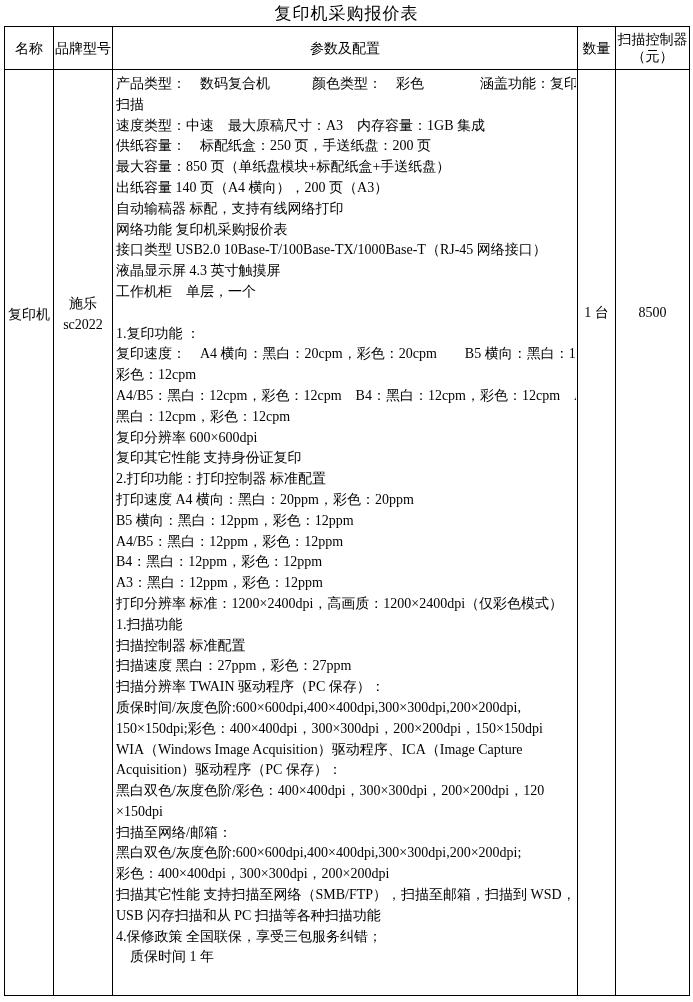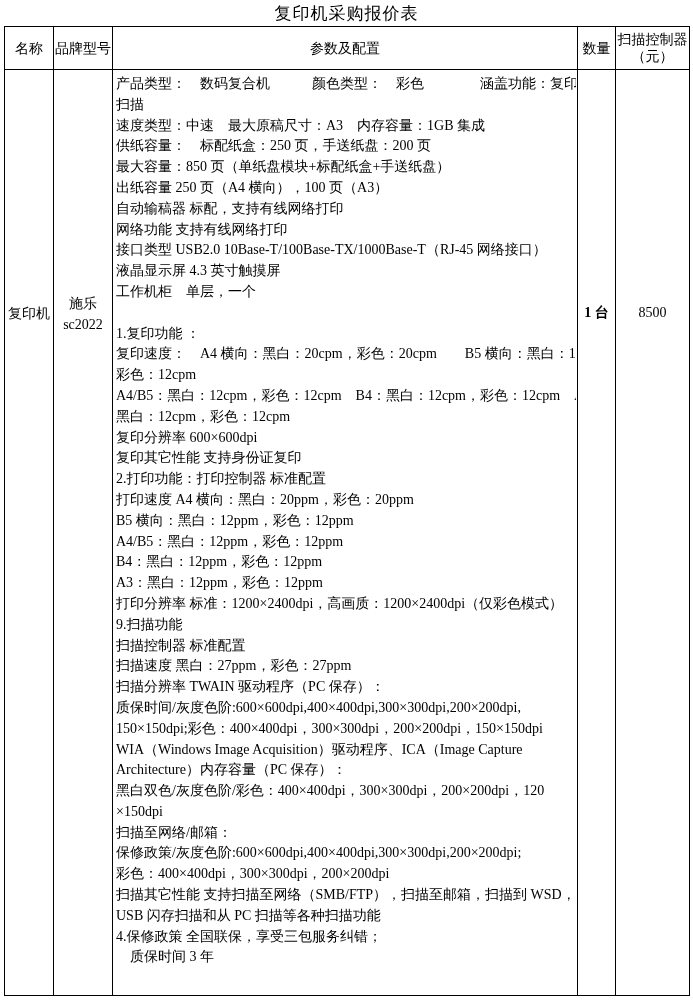--- a/index.html
+++ b/index.html
@@ -37,23 +37,23 @@
     line-height: 17px;
   }
   .pre-line { white-space: pre-line; }
   .quote-table tbody td {
     height: 926px;
     vertical-align: top;
     text-align: left;
   }
   .cell-center { text-align: center; }
   .vpad { width: 100%; text-align: center; line-height: 21px; }
-  .vpad-name  { padding-top: 234px; font-family: Liberation Mono, monospace; }
+  .vpad-name  { padding-top: 234px; }
   .vpad-brand { padding-top: 223px; }
-  .vpad-qty   { padding-top: 232px; font-weight: bold; }
+  .vpad-qty   { padding-top: 232px; }
   .vpad-price { padding-top: 232px; }
   .spec-lines { padding: 4px 1px 0 3px; }
   .spec-line {
     white-space: pre;
     overflow: hidden;
     font-size: 14px;
     height: 20.8px;
     line-height: 20.8px;
   }
 </style>
@@ -93,58 +93,58 @@
             <div>sc2022</div>
           </div>
         </td>
         <td>
           <div class="spec-lines">
               <div class="spec-line">产品类型：　数码复合机　　　颜色类型：　彩色　　　　涵盖功能：复印/打印/</div>
               <div class="spec-line">扫描</div>
               <div class="spec-line">速度类型：中速　最大原稿尺寸：A3　内存容量：1GB 集成</div>
               <div class="spec-line">供纸容量：　标配纸盒：250 页，手送纸盘：200 页</div>
               <div class="spec-line">最大容量：850 页（单纸盘模块+标配纸盒+手送纸盘）</div>
-              <div class="spec-line">出纸容量 250 页（A4 横向），100 页（A3）</div>
+              <div class="spec-line">出纸容量 140 页（A4 横向），200 页（A3）</div>
               <div class="spec-line">自动输稿器 标配，支持有线网络打印</div>
-              <div class="spec-line">网络功能 支持有线网络打印</div>
+              <div class="spec-line">网络功能 复印机采购报价表</div>
               <div class="spec-line">接口类型 USB2.0 10Base-T/100Base-TX/1000Base-T（RJ-45 网络接口）</div>
               <div class="spec-line">液晶显示屏 4.3 英寸触摸屏</div>
               <div class="spec-line">工作机柜　单层，一个</div>
               <div class="spec-line">&nbsp;</div>
               <div class="spec-line">1.复印功能 ：</div>
               <div class="spec-line">复印速度：　A4 横向：黑白：20cpm，彩色：20cpm　　B5 横向：黑白：12cpm，</div>
               <div class="spec-line">彩色：12cpm</div>
               <div class="spec-line">A4/B5：黑白：12cpm，彩色：12cpm　B4：黑白：12cpm，彩色：12cpm　A3：</div>
               <div class="spec-line">黑白：12cpm，彩色：12cpm</div>
               <div class="spec-line">复印分辨率 600×600dpi</div>
               <div class="spec-line">复印其它性能 支持身份证复印</div>
               <div class="spec-line">2.打印功能：打印控制器 标准配置</div>
               <div class="spec-line">打印速度 A4 横向：黑白：20ppm，彩色：20ppm</div>
               <div class="spec-line">B5 横向：黑白：12ppm，彩色：12ppm</div>
               <div class="spec-line">A4/B5：黑白：12ppm，彩色：12ppm</div>
               <div class="spec-line">B4：黑白：12ppm，彩色：12ppm</div>
               <div class="spec-line">A3：黑白：12ppm，彩色：12ppm</div>
               <div class="spec-line">打印分辨率 标准：1200×2400dpi，高画质：1200×2400dpi（仅彩色模式）</div>
-              <div class="spec-line">9.扫描功能</div>
+              <div class="spec-line">1.扫描功能</div>
               <div class="spec-line">扫描控制器 标准配置</div>
               <div class="spec-line">扫描速度 黑白：27ppm，彩色：27ppm</div>
               <div class="spec-line">扫描分辨率 TWAIN 驱动程序（PC 保存）：</div>
               <div class="spec-line">质保时间/灰度色阶:600×600dpi,400×400dpi,300×300dpi,200×200dpi,</div>
               <div class="spec-line">150×150dpi;彩色：400×400dpi，300×300dpi，200×200dpi，150×150dpi</div>
               <div class="spec-line">WIA（Windows Image Acquisition）驱动程序、ICA（Image Capture</div>
-              <div class="spec-line">Architecture）内存容量（PC 保存）：</div>
+              <div class="spec-line">Acquisition）驱动程序（PC 保存）：</div>
               <div class="spec-line">黑白双色/灰度色阶/彩色：400×400dpi，300×300dpi，200×200dpi，120</div>
               <div class="spec-line">×150dpi</div>
               <div class="spec-line">扫描至网络/邮箱：</div>
-              <div class="spec-line">保修政策/灰度色阶:600×600dpi,400×400dpi,300×300dpi,200×200dpi;</div>
+              <div class="spec-line">黑白双色/灰度色阶:600×600dpi,400×400dpi,300×300dpi,200×200dpi;</div>
               <div class="spec-line">彩色：400×400dpi，300×300dpi，200×200dpi</div>
               <div class="spec-line">扫描其它性能 支持扫描至网络（SMB/FTP），扫描至邮箱，扫描到 WSD，从</div>
               <div class="spec-line">USB 闪存扫描和从 PC 扫描等各种扫描功能</div>
               <div class="spec-line">4.保修政策 全国联保，享受三包服务纠错；</div>
-              <div class="spec-line">　质保时间 3 年</div>
+              <div class="spec-line">　质保时间 1 年</div>
             </div>
         </td>
         <td class="cell-center">
           <div class="vpad vpad-qty">1 台</div>
         </td>
         <td class="cell-center">
           <div class="vpad vpad-price">8500</div>
         </td>
       </tr>
     </tbody>

